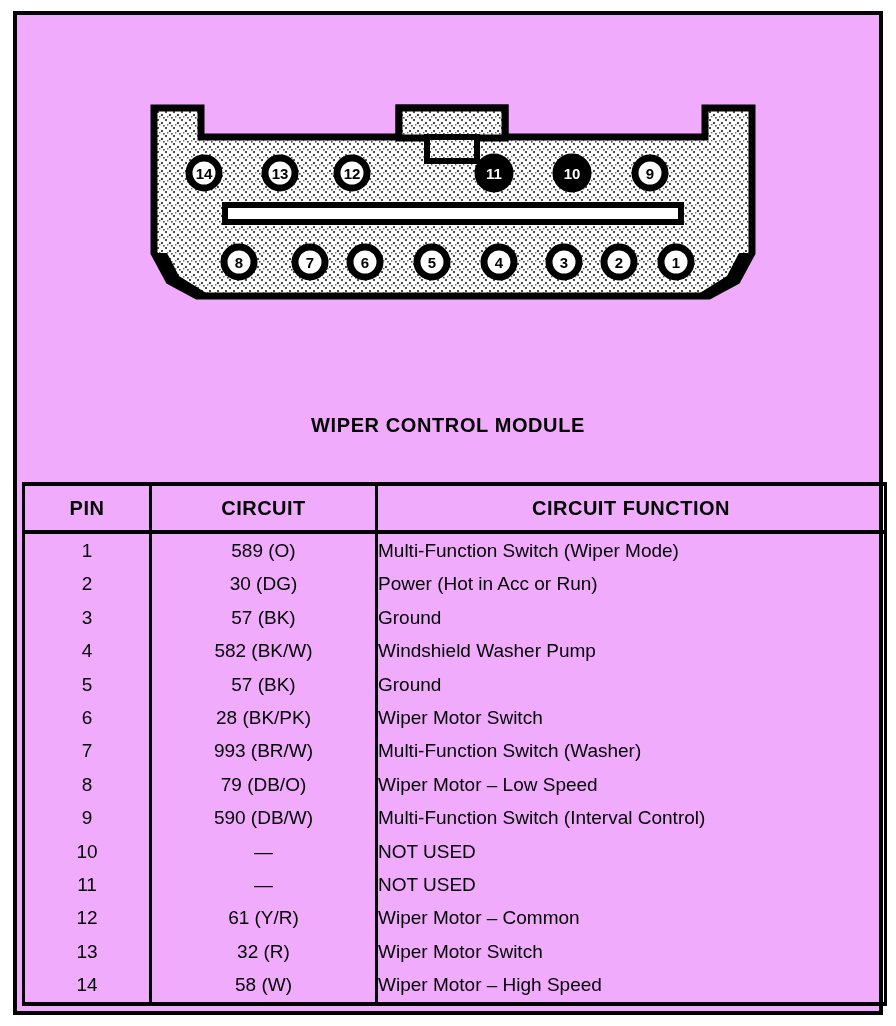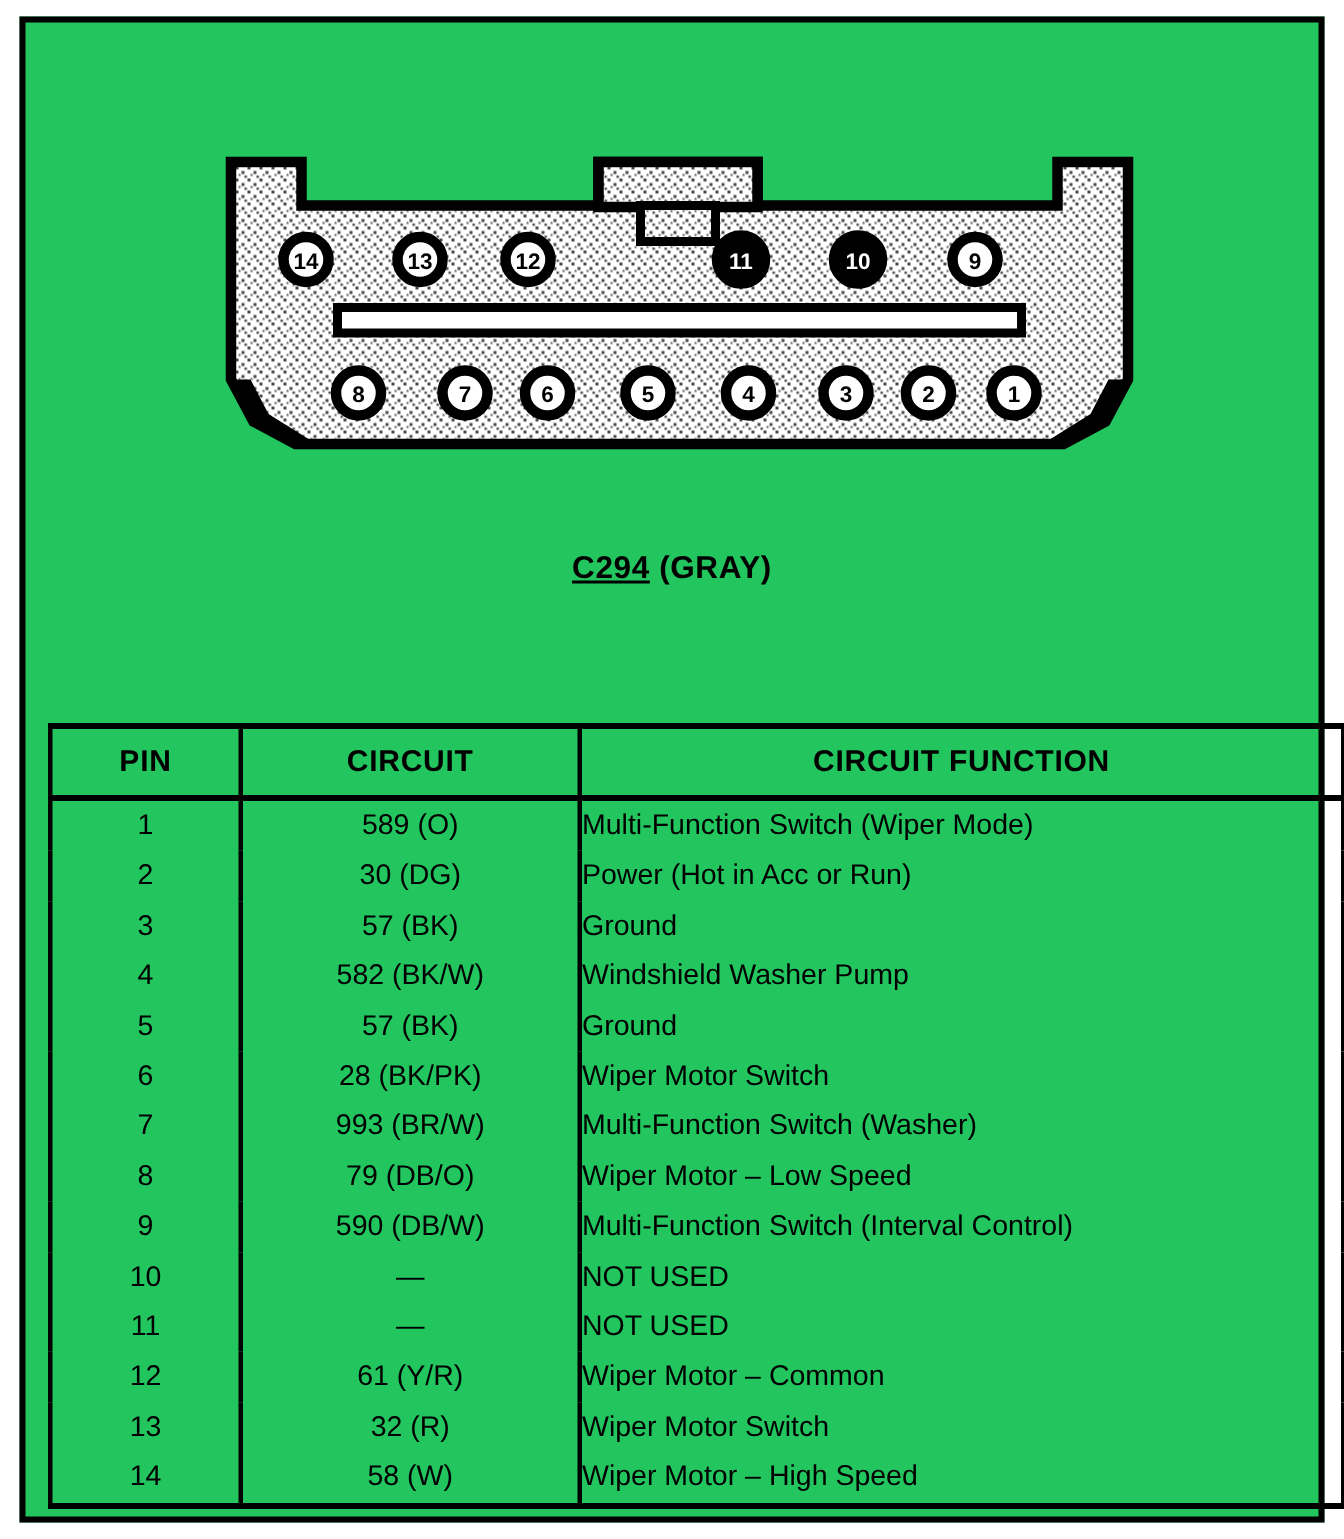--- a/index.html
+++ b/index.html
@@ -9,21 +9,21 @@
     color:#000;
     overflow:hidden;
     position:relative;
   }
   .page{
     position:absolute;
     left:13px;top:11px;
     width:870px;height:1004px;
     border:4px solid #000;
     box-sizing:border-box;
-    background:#22c55e;
+    background:#f0abfc;
   }
 
   
   .conn-area{
     position:relative;
     height:350px;
   }
   .connector{
     position:absolute;
     left:132px;top:88px;
@@ -47,21 +47,21 @@
     text-align:center;
     font-size:20px;
     font-weight:bold;
     letter-spacing:.6px;
   }
 
   
   .tbl-wrap{
     position:absolute;
     left:0;right:0;top:467px;
-    padding:0 15px;
+    padding:0 5px;
   }
   table.pinout{
     border-collapse:collapse;
     width:862px;
     table-layout:fixed;
   }
   table.pinout col.c-pin{width:127px;}
   table.pinout col.c-cir{width:226px;}
   table.pinout col.c-fun{width:509px;}
 
@@ -181,23 +181,21 @@
             <text x="470" y="165" text-anchor="middle" font-family="Liberation Sans, sans-serif" font-size="15" font-weight="bold" fill="#000">2</text>
           </g>
           <g>
             <circle cx="527" cy="159" r="15" fill="#ffffff" stroke="#000" stroke-width="7"></circle>
             <text x="527" y="165" text-anchor="middle" font-family="Liberation Sans, sans-serif" font-size="15" font-weight="bold" fill="#000">1</text>
           </g>
         </g>
       </svg>
     </div>
 
-    <div class="caption1">
-      <span class="cid">C294</span><span>&nbsp;</span><span>(GRAY)</span>
-    </div>
+    <div class="caption2">WIPER CONTROL MODULE</div>
   </div>
 
   <div class="tbl-wrap">
     <table class="pinout">
       <colgroup>
         <col class="c-pin">
           <col class="c-cir">
           <col class="c-fun">
       </colgroup>
       <thead>

